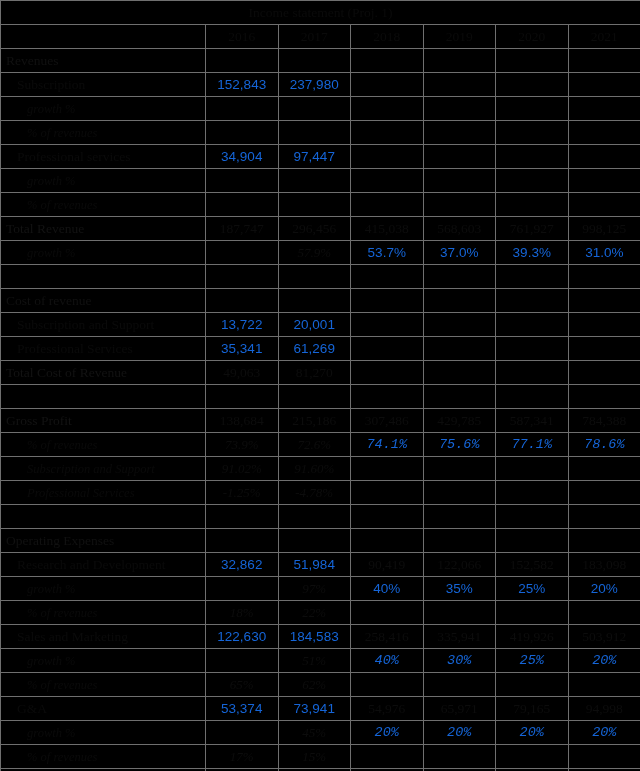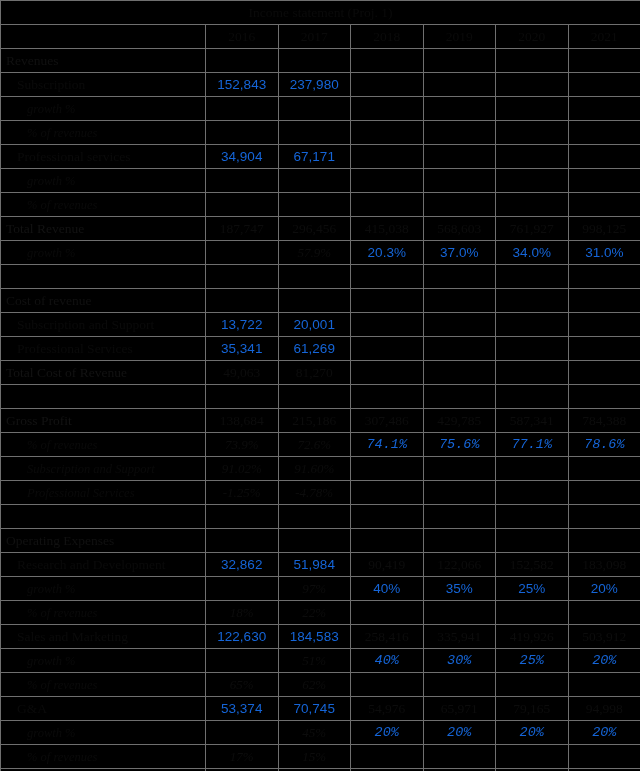--- a/index.html
+++ b/index.html
@@ -127,21 +127,21 @@
           <td class="num darkita"></td>
           <td class="num darkita"></td>
           <td class="num darkita"></td>
           <td class="num darkita"></td>
           <td class="num darkita"></td>
           <td class="num darkita"></td>
         </tr>
         <tr>
           <td class="lbl ind1">Professional services</td>
           <td class="num blue underline">34,904</td>
-          <td class="num blue underline">67,171</td>
+          <td class="num blue underline">97,447</td>
           <td class="num dark"></td>
           <td class="num dark"></td>
           <td class="num dark"></td>
           <td class="num dark"></td>
         </tr>
         <tr>
           <td class="lbl ind2">growth %</td>
           <td class="num darkita"></td>
           <td class="num darkita"></td>
           <td class="num darkita"></td>
@@ -164,23 +164,23 @@
           <td class="num dark">296,456</td>
           <td class="num dark">415,038</td>
           <td class="num dark">568,603</td>
           <td class="num dark">761,927</td>
           <td class="num dark">998,125</td>
         </tr>
         <tr>
           <td class="lbl ind2">growth %</td>
           <td class="num darkita"></td>
           <td class="num darkita">57.9%</td>
-          <td class="num blue">20.3%</td>
+          <td class="num blue">53.7%</td>
           <td class="num blue">37.0%</td>
-          <td class="num blue">34.0%</td>
+          <td class="num blue">39.3%</td>
           <td class="num blue">31.0%</td>
         </tr>
         <tr>
           <td class="lbl"></td>
           <td class="num dark"></td>
           <td class="num dark"></td>
           <td class="num dark"></td>
           <td class="num dark"></td>
           <td class="num dark"></td>
           <td class="num dark"></td>
@@ -334,21 +334,21 @@
           <td class="num darkita">65%</td>
           <td class="num darkita">62%</td>
           <td class="num darkita"></td>
           <td class="num darkita"></td>
           <td class="num darkita"></td>
           <td class="num darkita"></td>
         </tr>
         <tr>
           <td class="lbl ind1">G&amp;A</td>
           <td class="num blue">53,374</td>
-          <td class="num blue">70,745</td>
+          <td class="num blue">73,941</td>
           <td class="num dark">54,976</td>
           <td class="num dark">65,971</td>
           <td class="num dark">79,165</td>
           <td class="num dark">94,998</td>
         </tr>
         <tr>
           <td class="lbl ind2">growth %</td>
           <td class="num darkita"></td>
           <td class="num darkita">45%</td>
           <td class="num blueita">20%</td>

